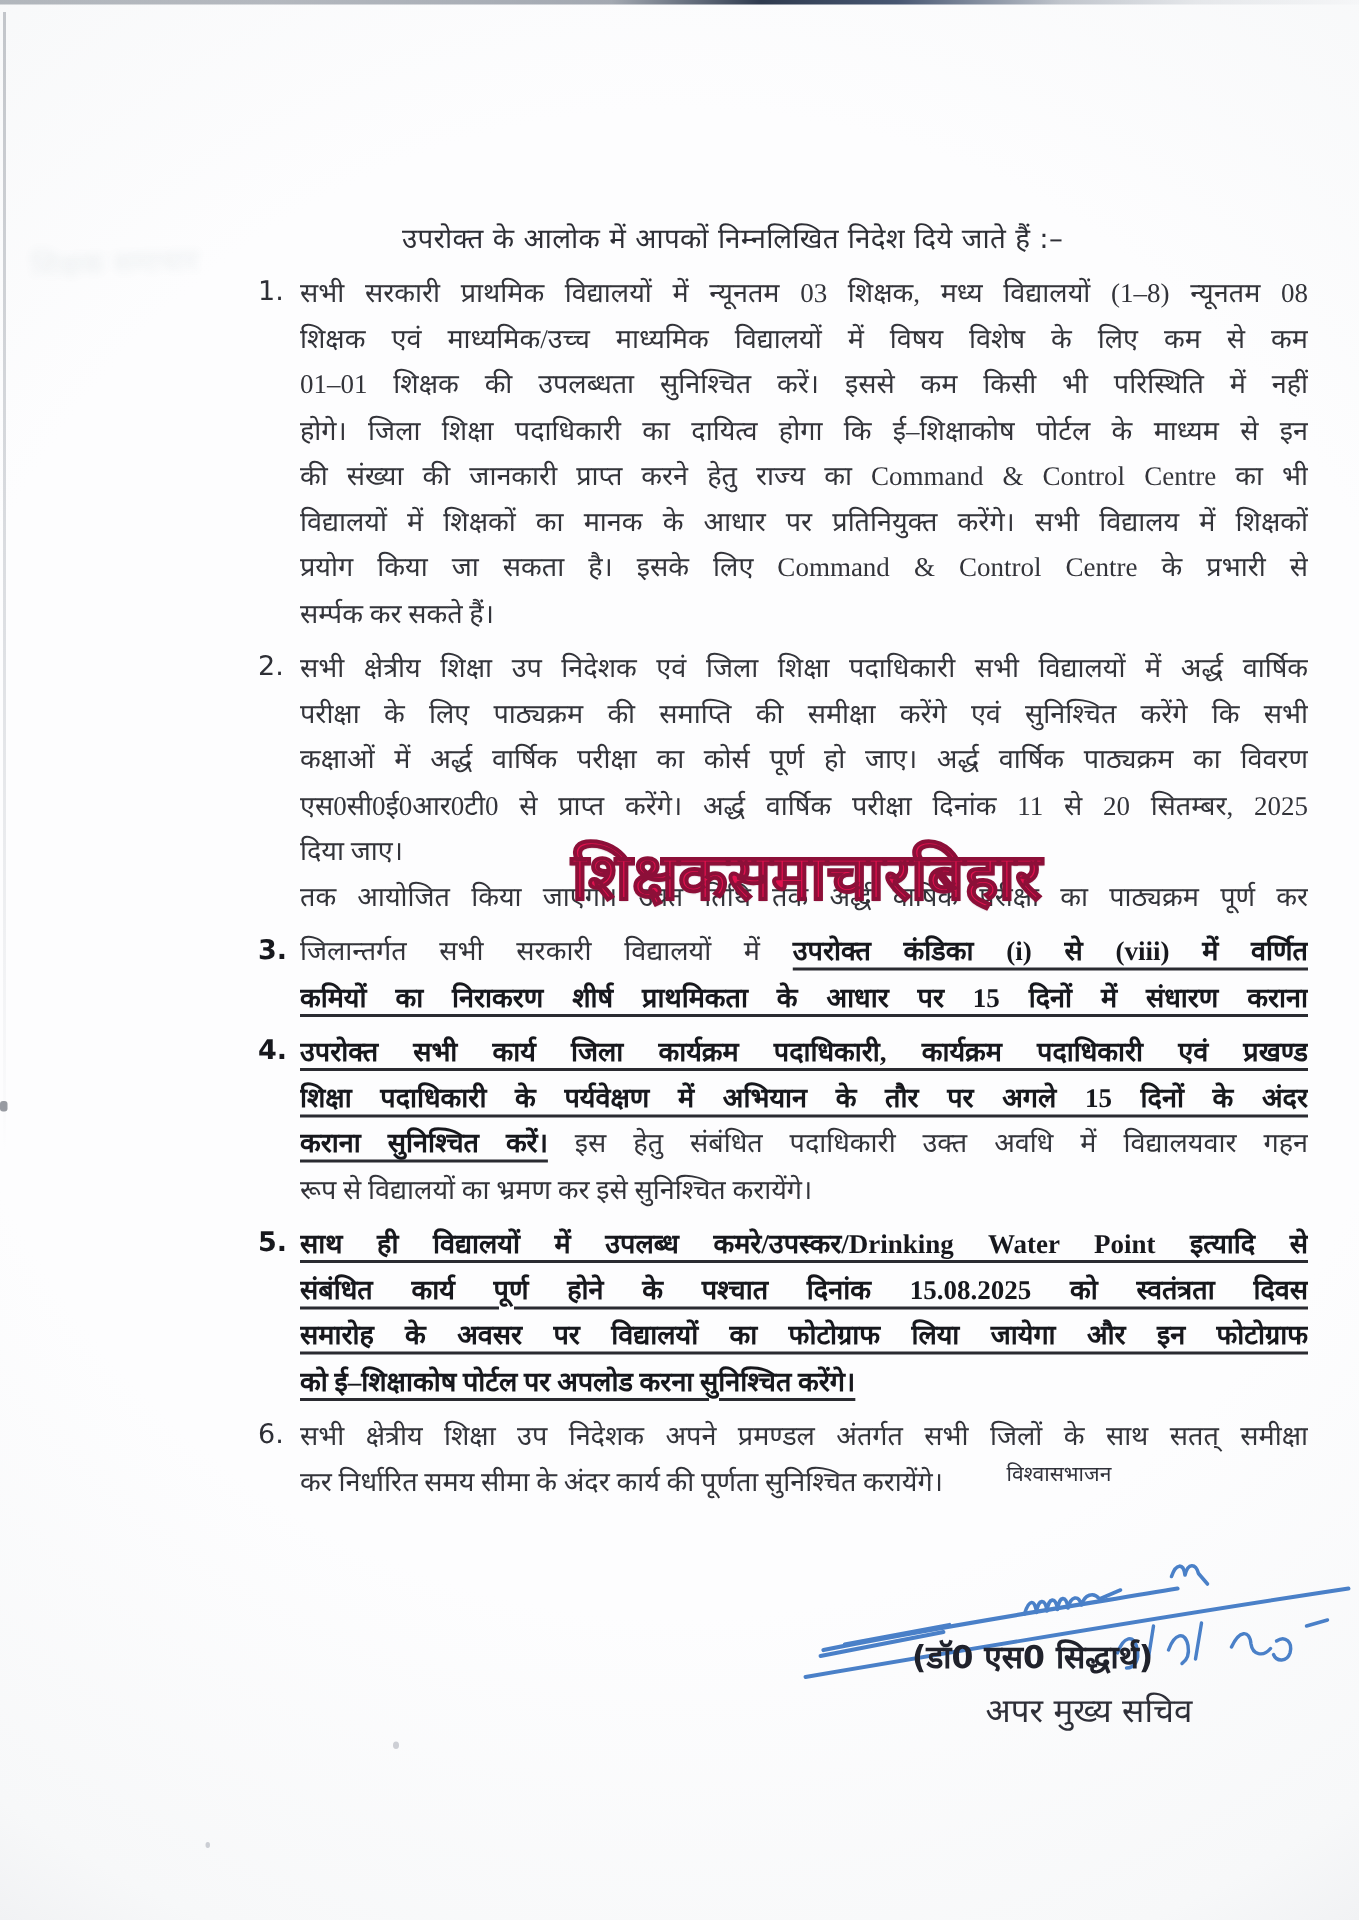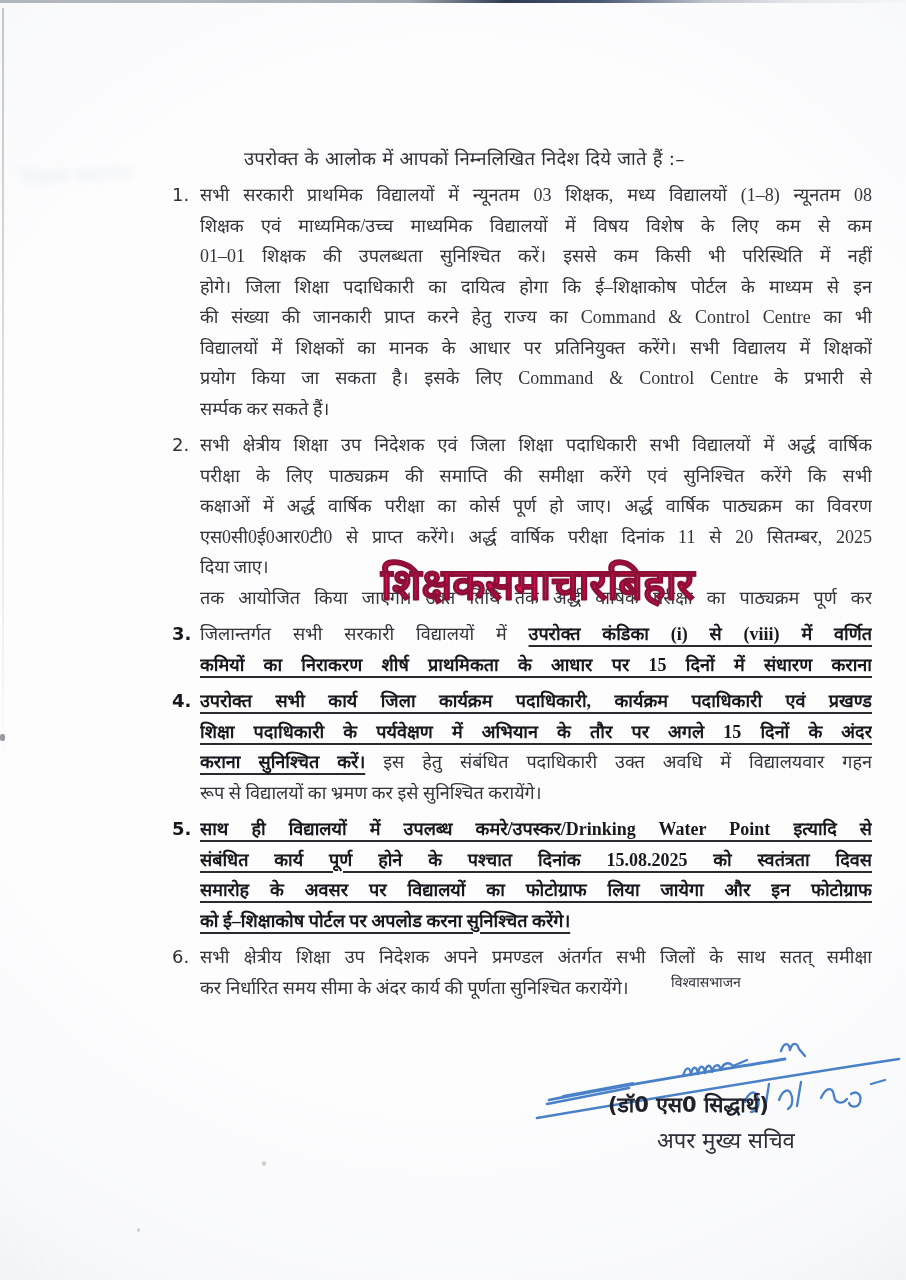--- a/index.html
+++ b/index.html
@@ -34,21 +34,21 @@
     position:absolute;left:22px;top:162px;width:130px;height:90px;
     filter:blur(3px);opacity:.10;color:#5d7a82;font-size:20px;line-height:26px;
     transform:rotate(-2deg);
   }
   
   .content{
     position:absolute;left:172px;top:145px;width:700px;color:#33343a;
     font-size:18px;
   }
   .heading{
-    margin:0 0 10px 72px;font-size:18.5px;color:#2e2f36;letter-spacing:.2px;
+    margin:0 0 10px 96px;font-size:18.5px;color:#2e2f36;letter-spacing:.2px;
     white-space:nowrap;
   }
   .item{display:flex;margin-bottom:6px;}
   .num{width:28px;flex:0 0 28px;line-height:30.5px;color:#2e2f36;}
   .num.b{font-weight:700;color:#17181d;}
   .body{flex:1 1 auto;min-width:0;}
   .line{
     line-height:30.5px;max-height:31px;overflow:hidden;
     text-align:justify;text-align-last:justify;font-family:Liberation Serif, serif;
   }

